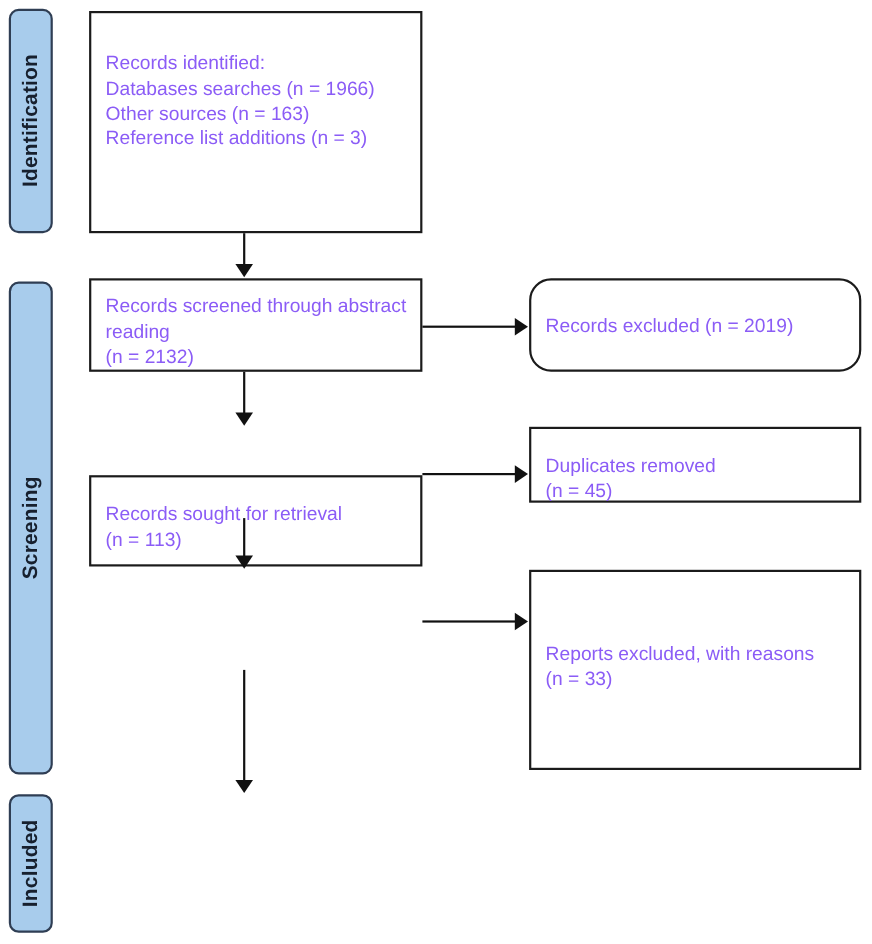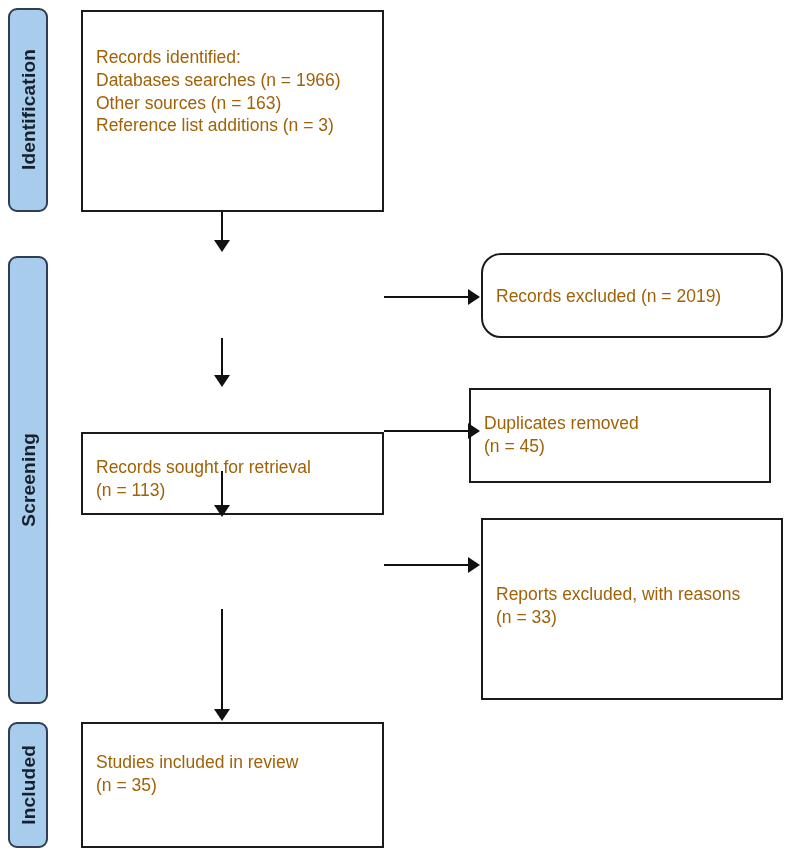--- a/index.html
+++ b/index.html
@@ -47,21 +47,21 @@
     background: #ffffff;
     border: 2px solid #1b1b1b;
     padding: 0;
   }
   .flow-box .box-text {
     position: absolute;
     left: 13px;
     right: 8px;
     font-size: 17.5px;
     line-height: 1.30;
-    color: #a16207;
+    color: #8b5cf6;
     white-space: pre-line;
   }
 
   
   .arrow-v {
     position: absolute;
     width: 2px;
     background: #111111;
   }
   .arrow-v::after {
@@ -111,37 +111,37 @@
     <span class="stage-text">Included</span>
   </div>
 
   <div class="flow-box" style="left:81px; top:10px; width:303px; height:202px;">
     <div class="box-text" style="top:34px;">Records identified:
     Databases searches (n = 1966)
     Other sources (n = 163)
     Reference list additions (n = 3)</div>
   </div>
 
+  <div class="flow-box" style="left:81px; top:253px; width:303px; height:85px;">
+    <div class="box-text" style="top:12px;">Records screened through abstract reading
+(n = 2132)</div>
+  </div>
 
   <div class="flow-box" style="left:81px; top:388px; width:303px; height:83px;margin-top:44px;">
     <div class="box-text" style="top:22px;">Records sought for retrieval
 (n = 113)</div>
   </div>
 
 
-  <div class="flow-box" style="left:81px; top:722px; width:303px; height:126px;">
-    <div class="box-text" style="top:27px;">Studies included in review
-(n = 35)</div>
-  </div>
 
   <div class="flow-box" style="left:481px; top:253px; width:302px; height:85px;border-radius:20px;">
     <div class="box-text" style="top:30px;">Records excluded (n = 2019)</div>
   </div>
 
-  <div class="flow-box" style="left:469px; top:388px; width:302px; height:95px;text-decoration:underline;">
+  <div class="flow-box" style="left:481px; top:388px; width:302px; height:69px;text-decoration:underline;">
     <div class="box-text" style="top:22px;">Duplicates removed
 (n = 45)</div>
   </div>
 
   <div class="flow-box" style="left:481px; top:518px; width:302px; height:182px;">
     <div class="box-text" style="top:63px;">Reports excluded, with reasons
 (n = 33)</div>
   </div>
 
   <div class="arrow-v" style="left:221px; top:212px; height:29px;"></div>

